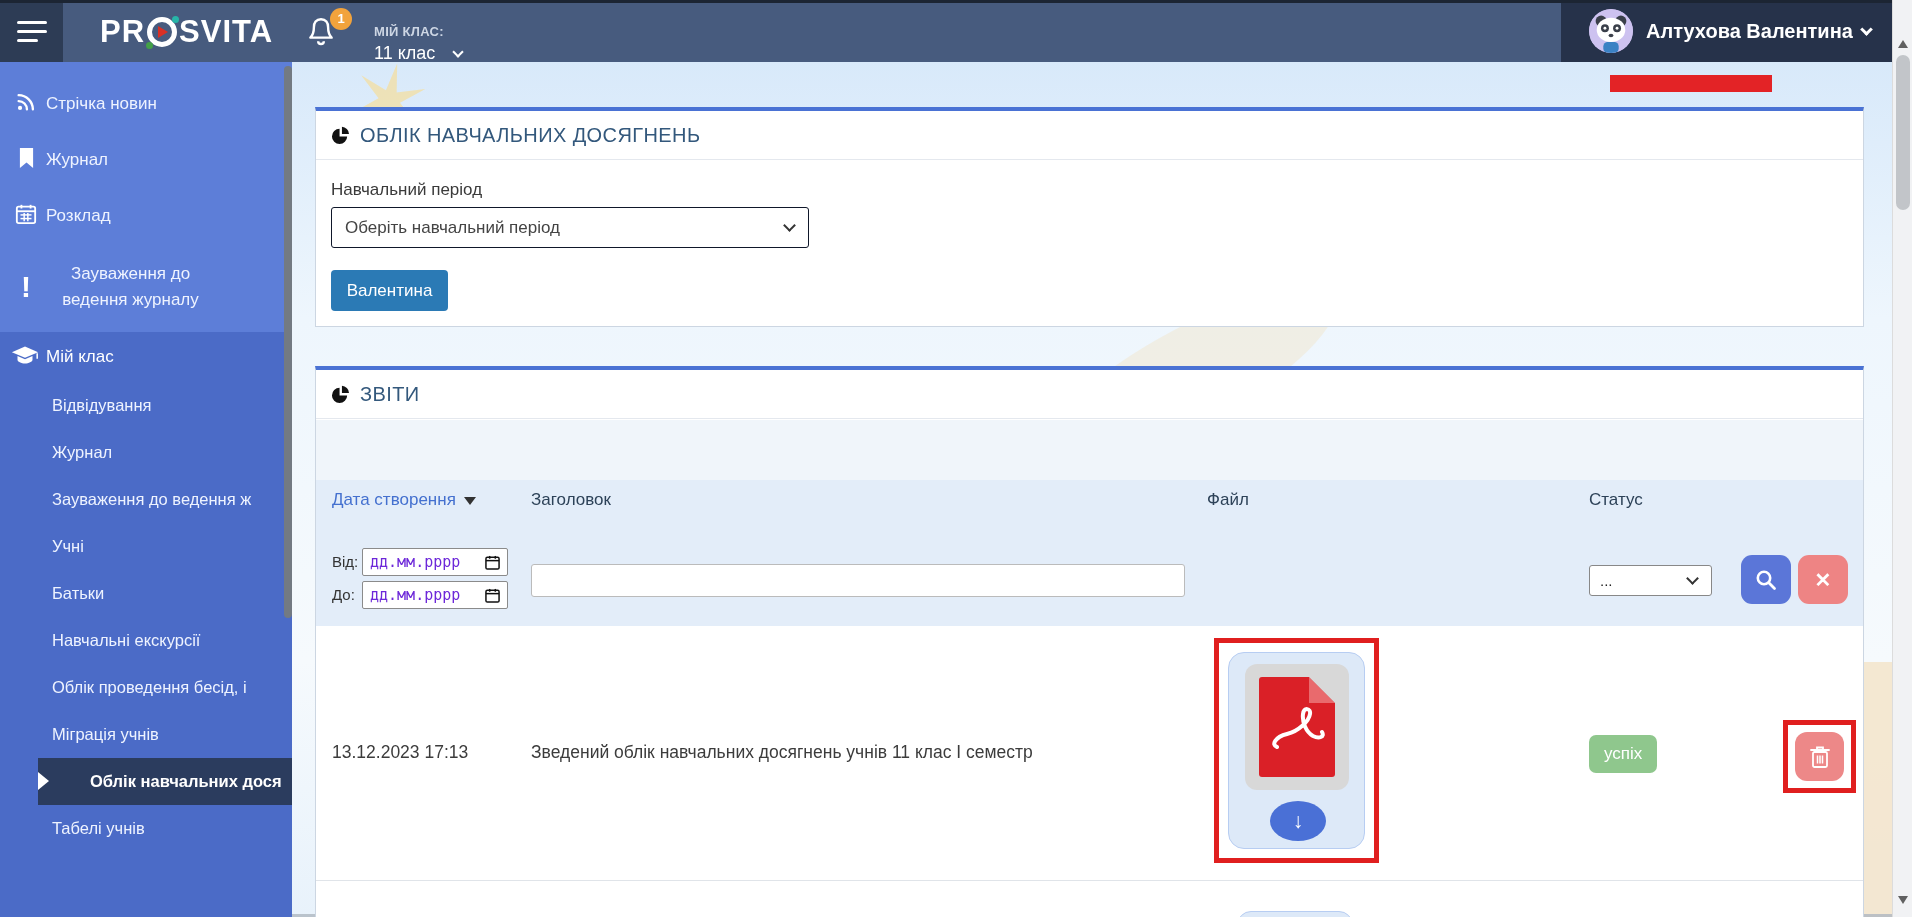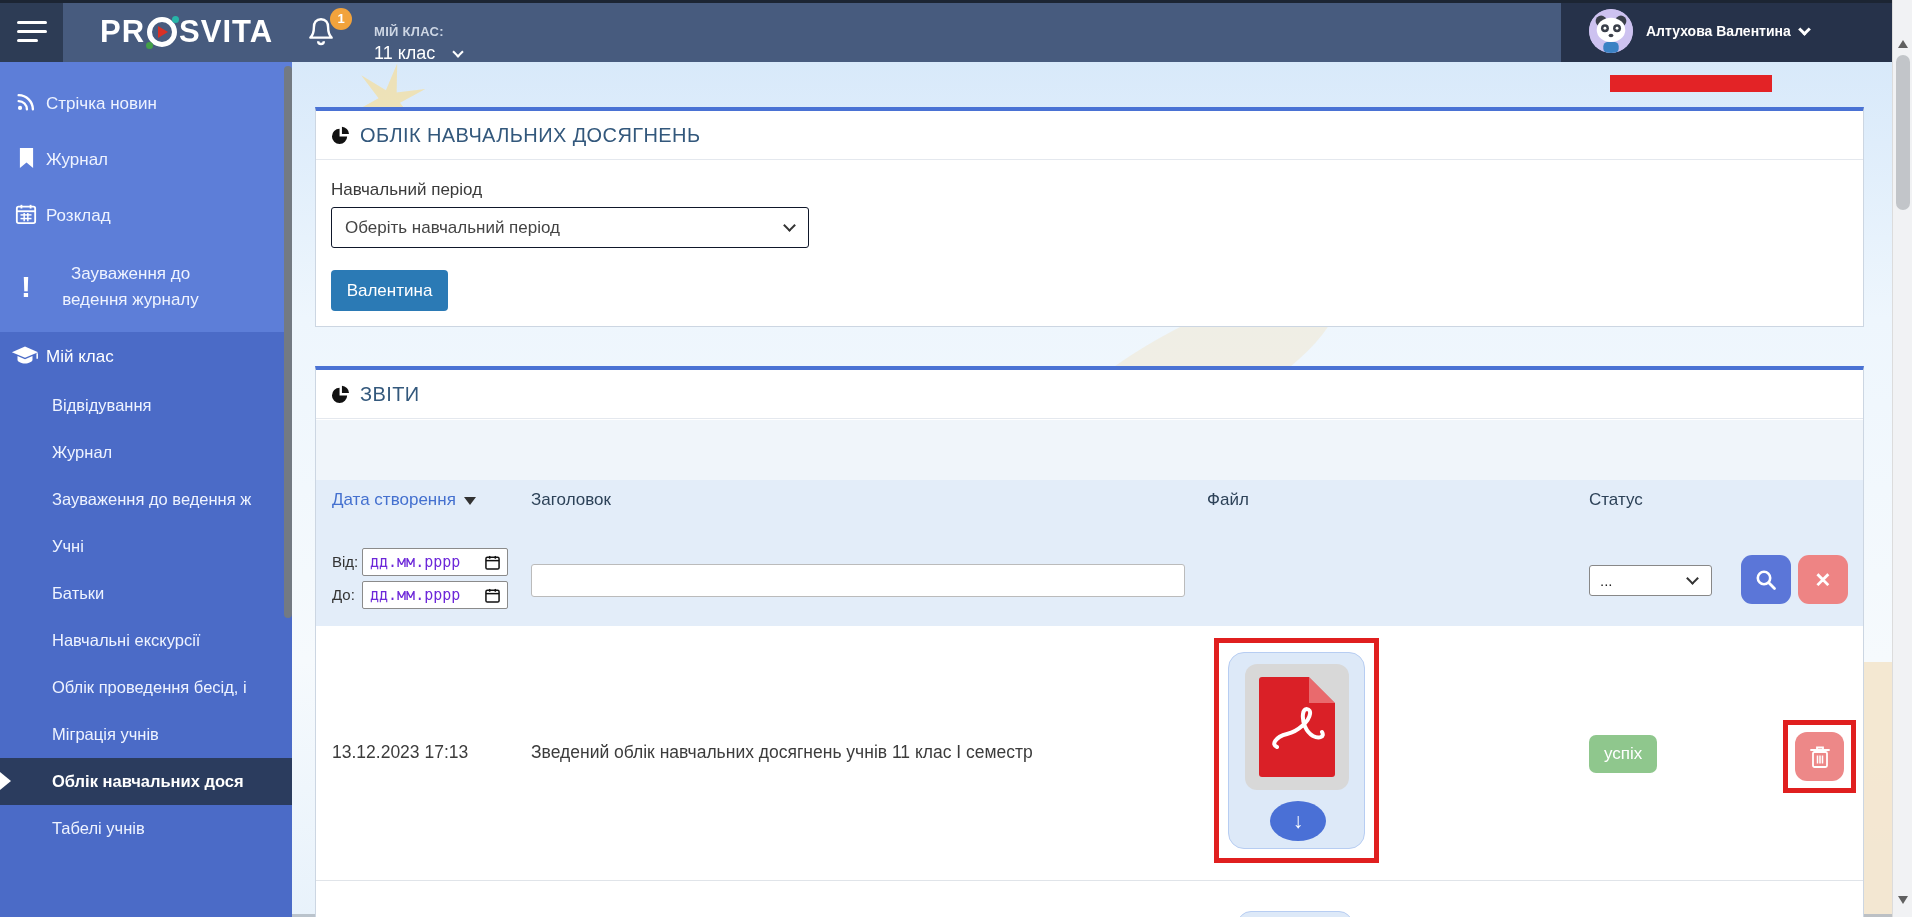--- a/index.html
+++ b/index.html
@@ -21,37 +21,37 @@
   .logo-o .dot1 { position:absolute; right:-2px; top:-1px; width:7px; height:7px; border-radius:50%; background:#27b5a8; }
   .logo-o .dot2 { position:absolute; left:-1px; bottom:-2px; width:7px; height:7px; border-radius:50%; background:#43a047; }
   #bell-wrap { left:304px; top:14px; width:40px; height:40px; cursor:pointer; }
   #bell-badge { position:absolute; right:-8px; top:-6px; min-width:22px; height:22px; border-radius:50%; background:#f2a33c; color:#fff; font-size:13px; font-weight:bold; text-align:center; line-height:22px; }
   #myclass { left:374px; top:8px;margin-top:16px; }
   #myclass .lbl { color:#cdd6e4; font-size:13px; font-weight:bold; letter-spacing:.3px; }
   #myclass .val { color:#fff; font-size:18px; margin-top:4px; cursor:pointer; display:flex; align-items:center; gap:19px; }
   .chev { display:inline-block; width:8px; height:8px; border-right:2px solid #fff; border-bottom:2px solid #fff; transform:rotate(45deg); margin-top:-4px; }
   #userpanel { left:1561px; top:0; width:331px; height:62px; background:#26324a; display:flex; align-items:center; gap:13px; padding-left:28px; cursor:pointer; }
   #avatar { width:44px; height:44px; border-radius:50%; background:#cdc2f0; overflow:hidden; flex:0 0 auto; }
-  #username { color:#fff; font-size:14px; font-weight:bold; display:flex; align-items:center; gap:9px; }
+  #username { color:#fff; font-size:20px; font-weight:bold; display:flex; align-items:center; gap:9px; }
   #username .chev { border-color:#fff; border-width:3px; width:9px; height:9px; }
 
   
   #sidebar { left:0; top:62px; width:292px; height:855px; background:#5d7ed8; z-index:20; overflow:hidden; }
   .snav-item { position:relative; height:56px; display:flex; align-items:center; color:#eef3ff; font-size:17px; cursor:pointer; white-space:nowrap; }
   .snav-item .ic { position:absolute; left:13px; width:26px; text-align:center; }
   .snav-item .lab { padding-left:46px; overflow:hidden;text-align:center; }
   .snav-item.twoline { height:86px; }
   .snav-item.twoline .lab { white-space:normal; line-height:26px; width:215px; }
   #side-section { position:absolute; left:0; top:270px; width:292px; height:585px; background:#4b6bc7; }
   .ssec-head { position:relative; height:50px; display:flex; align-items:center; color:#fff; font-size:17px; cursor:pointer; }
   .ssec-head .ic { position:absolute; left:10px; width:30px; text-align:center; }
   .ssec-head .lab { padding-left:46px; }
   .sub-item { position:relative; height:47px; display:flex; align-items:center; color:#eef3ff; font-size:16.5px; cursor:pointer; white-space:nowrap; overflow:hidden; }
   .sub-item .lab { padding-left:52px; }
-  .sub-item.active { background:#2b3c5e; font-weight:bold; color:#fff; }
+  .sub-item.active { background:#2b3c5e; font-weight:bold; color:#fff;margin-left:38px; }
   .sub-item.active .arrow { position:absolute; left:0; top:14px; width:0; height:0; border-top:9px solid transparent; border-bottom:9px solid transparent; border-left:11px solid #fff; }
   #side-scroll { position:absolute; right:0; top:0; width:8px; height:855px; }
   #side-thumb { position:absolute; right:0; top:4px; width:8px; height:552px; background:#737a82; border-radius:4px; }
 
   
   #main { left:292px; top:62px; width:1600px; height:855px; background:linear-gradient(180deg,#d8e9fa 0%,#eef6fd 30%,#f6fafd 70%,#e8f2fb 100%); z-index:10; overflow:hidden; }
   .deco { position:absolute; z-index:0; }
   #deco-star { left:55px; top:-18px; font-size:100px; color:#f4dfa2; opacity:.75; transform:rotate(12deg); }
   #deco-redbar { left:1318px; top:13px; width:162px; height:17px; background:#e32326; }
   #deco-wheat { left:740px; top:265px; width:320px; height:95px; background:#f1e7d2; opacity:.55; border-radius:50% 40% 50% 40%; transform:rotate(-28deg); }

